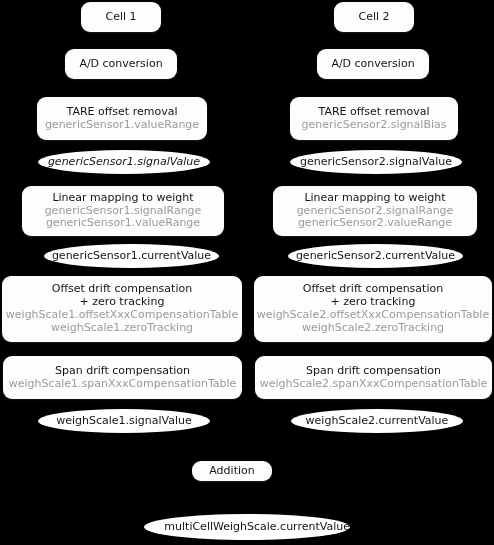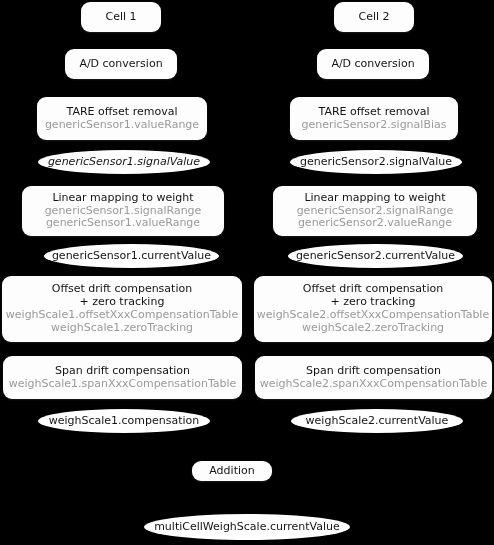--- a/index.html
+++ b/index.html
@@ -112,24 +112,24 @@
     </div>
     <div class="node box" style="left: 3px; top: 356px; width: 239px; height: 43px;">
       <div class="title">Span drift compensation</div>
       <div class="sub">weighScale1.spanXxxCompensationTable</div>
     </div>
     <div class="node box" style="left: 255px; top: 356px; width: 237px; height: 43px;">
       <div class="title">Span drift compensation</div>
       <div class="sub">weighScale2.spanXxxCompensationTable</div>
     </div>
     <div class="node ellipse" style="left: 38px; top: 409px; width: 172px; height: 24px;">
-      <div class="title">weighScale1.compensation</div>
+      <div class="title">weighScale1.signalValue</div>
     </div>
     <div class="node ellipse" style="left: 291px; top: 409px; width: 172px; height: 24px;">
       <div class="title">weighScale2.currentValue</div>
     </div>
     <div class="node box" style="left: 192px; top: 461px; width: 80px; height: 20px;">
       <div class="title">Addition</div>
     </div>
-    <div class="node ellipse" style="left: 144px; top: 514px; width: 206px; height: 26px;">
+    <div class="node ellipse" style="left: 144px; top: 514px; width: 206px; height: 26px; align-items: flex-end;">
       <div class="title">multiCellWeighScale.currentValue</div>
     </div>
   </div>
 
 </body></html>

